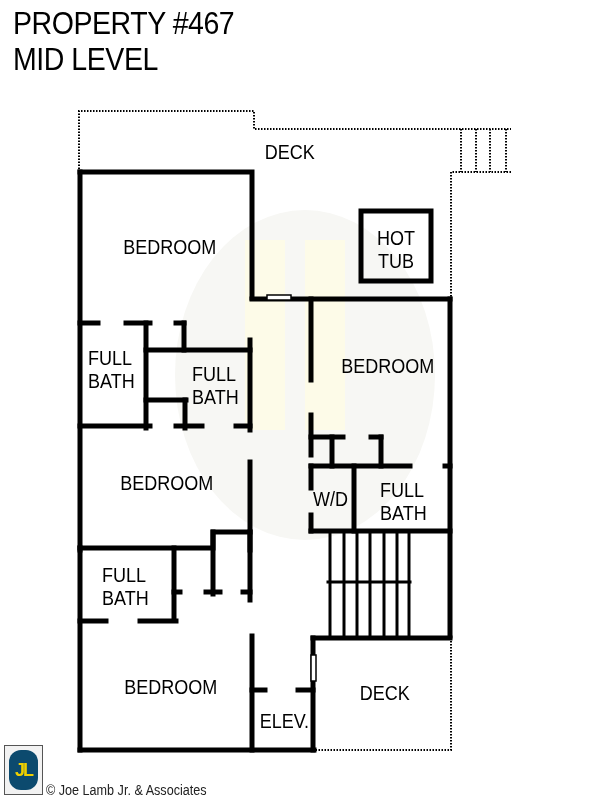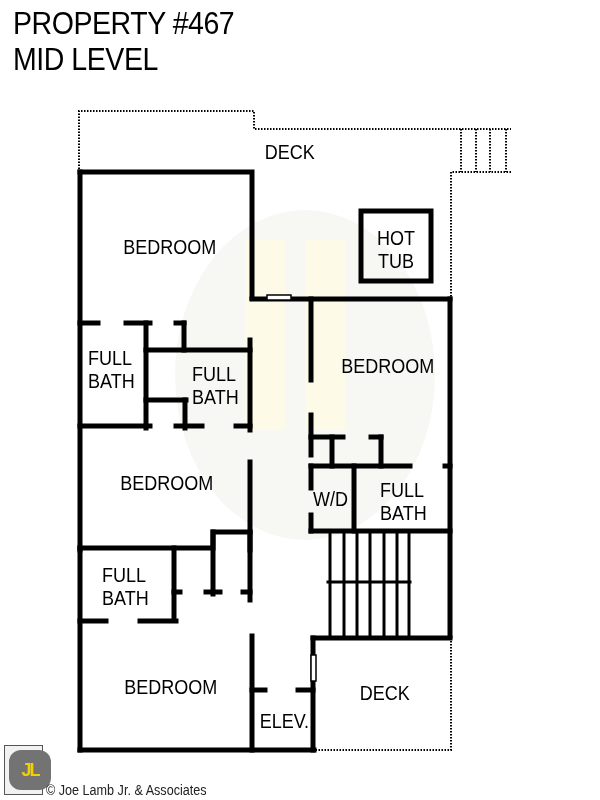--- a/index.html
+++ b/index.html
@@ -7,22 +7,22 @@
          font-family: "Liberation Sans", sans-serif; }
   .title { position: absolute; left: 13px; font-size: 31px; line-height: 34px;
            color: #000; letter-spacing: -0.5px; transform: scaleX(0.92); transform-origin: left; }
   #t1 { top: 7px; }
   #t2 { top: 43px; }
   svg.plan { position: absolute; left: 0; top: 0; }
   .lbl { position: absolute; font-size: 20px; line-height: 23px; color: #000;
          text-align: center; transform: scaleX(0.9); white-space: pre-line; }
   .logo { position: absolute; left: 4px; top: 745px; width: 39px; height: 50px;
           background: #f2f2f2; border: 1px solid #555; box-sizing: border-box; }
-  .logo-inner { position: absolute; left: 4px; top: 4px; width: 42px; height: 40px;
-          background: #737373; border-radius: 12px; color: #f0d000; font-weight: bold;
+  .logo-inner { position: absolute; left: 4px; top: 4px; width: 29px; height: 40px;
+          background: #0c4a6e; border-radius: 12px; color: #f0d000; font-weight: bold;
           font-size: 18px; line-height: 40px; text-align: center; letter-spacing: -2px; }
   .copy { position: absolute; left: 46px; top: 782px; font-size: 14px; color: #222;
           transform: scaleX(0.9); transform-origin: left; white-space: nowrap; }
 </style>
 </head>
 <body>
 
 <div id="t1" class="title">PROPERTY #467</div>
 <div id="t2" class="title">MID LEVEL</div>
 

